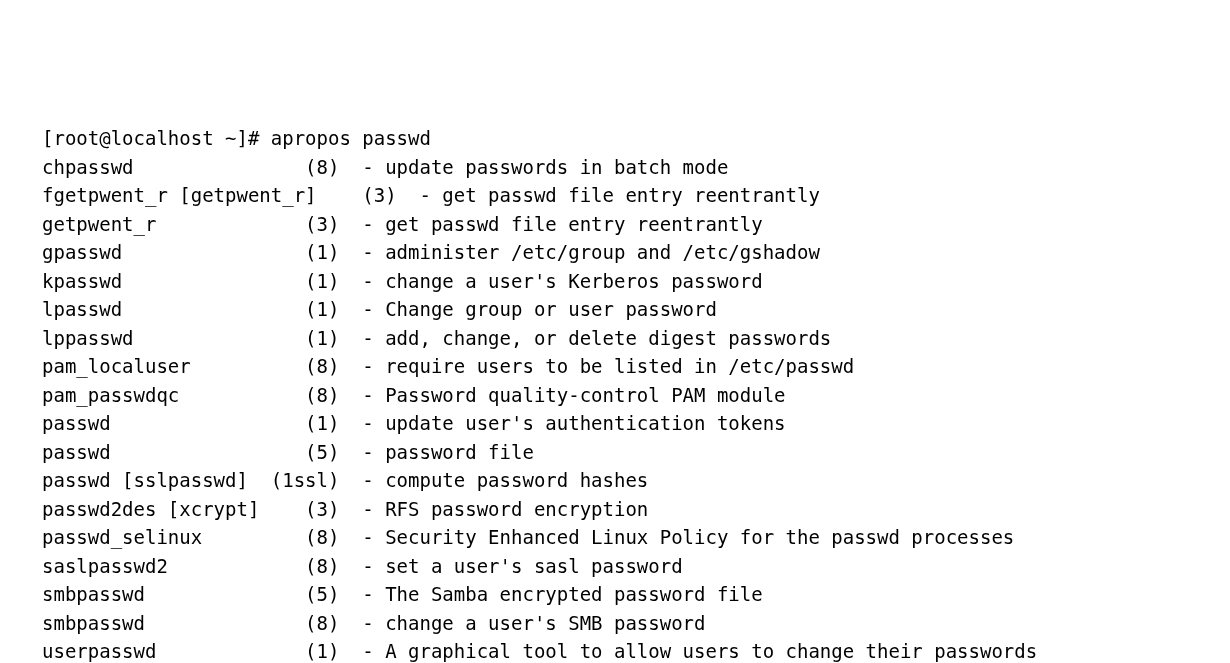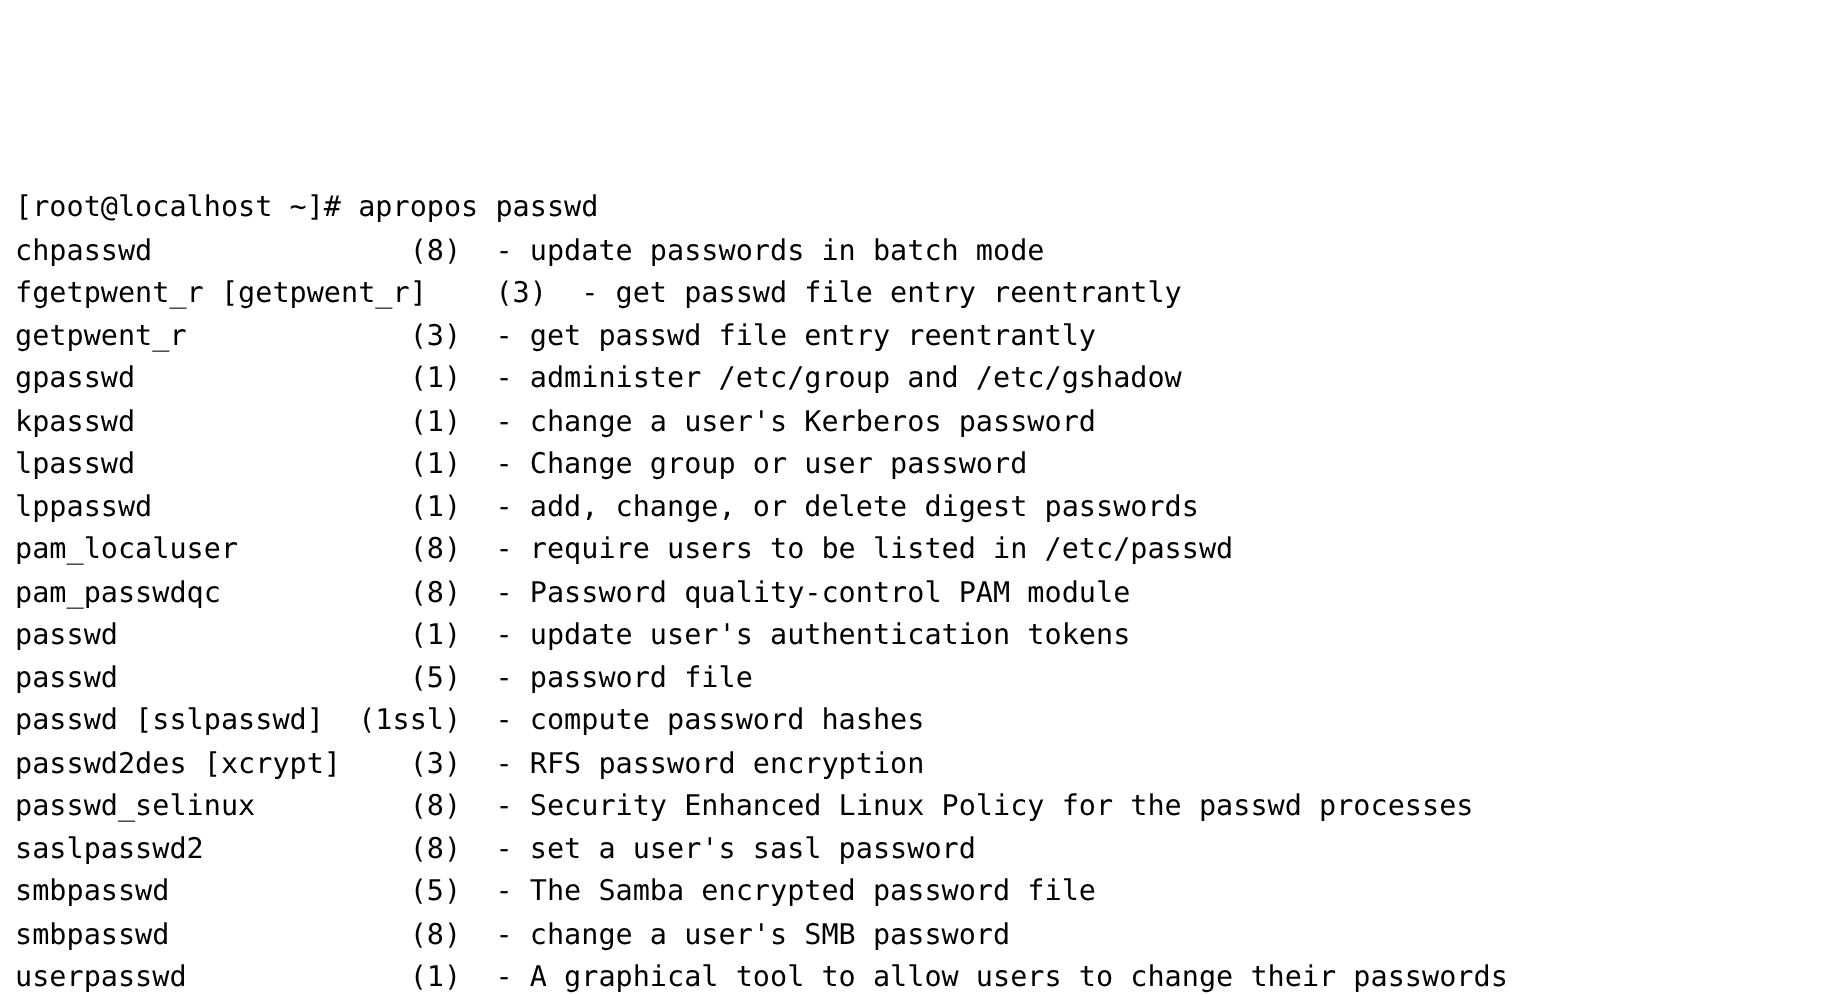--- a/index.html
+++ b/index.html
@@ -7,20 +7,21 @@
       padding: 10px;
       background: #ffffff;
       font-family: "DejaVu Sans Mono", "Liberation Mono", Consolas, monospace;
       font-size: 19px;
       line-height: 1.5;
       color: #000;
       white-space: pre;
     }
     .term-line {
       display: block;
+      margin-left: 32px;
     }
   </style>
 </head>
 <body>
 
 
 
 <div id="terminal"><span class="term-line">[root@localhost ~]# apropos passwd</span><span class="term-line">chpasswd               (8)  - update passwords in batch mode</span><span class="term-line">fgetpwent_r [getpwent_r]    (3)  - get passwd file entry reentrantly</span><span class="term-line">getpwent_r             (3)  - get passwd file entry reentrantly</span><span class="term-line">gpasswd                (1)  - administer /etc/group and /etc/gshadow</span><span class="term-line">kpasswd                (1)  - change a user's Kerberos password</span><span class="term-line">lpasswd                (1)  - Change group or user password</span><span class="term-line">lppasswd               (1)  - add, change, or delete digest passwords</span><span class="term-line">pam_localuser          (8)  - require users to be listed in /etc/passwd</span><span class="term-line">pam_passwdqc           (8)  - Password quality-control PAM module</span><span class="term-line">passwd                 (1)  - update user's authentication tokens</span><span class="term-line">passwd                 (5)  - password file</span><span class="term-line">passwd [sslpasswd]  (1ssl)  - compute password hashes</span><span class="term-line">passwd2des [xcrypt]    (3)  - RFS password encryption</span><span class="term-line">passwd_selinux         (8)  - Security Enhanced Linux Policy for the passwd processes</span><span class="term-line">saslpasswd2            (8)  - set a user's sasl password</span><span class="term-line">smbpasswd              (5)  - The Samba encrypted password file</span><span class="term-line">smbpasswd              (8)  - change a user's SMB password</span><span class="term-line">userpasswd             (1)  - A graphical tool to allow users to change their passwords</span></div>
 
 

